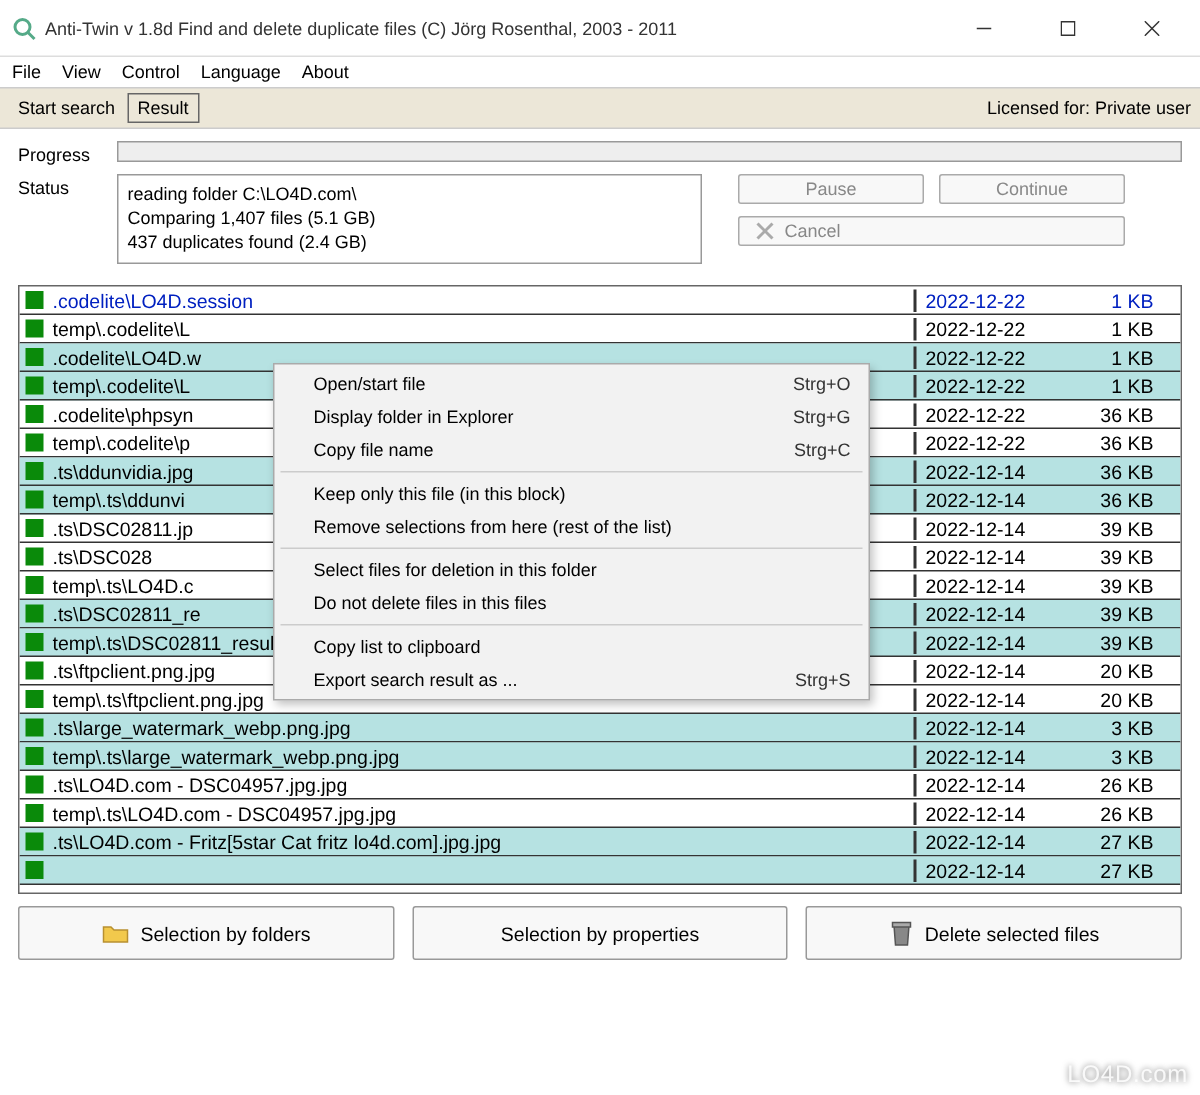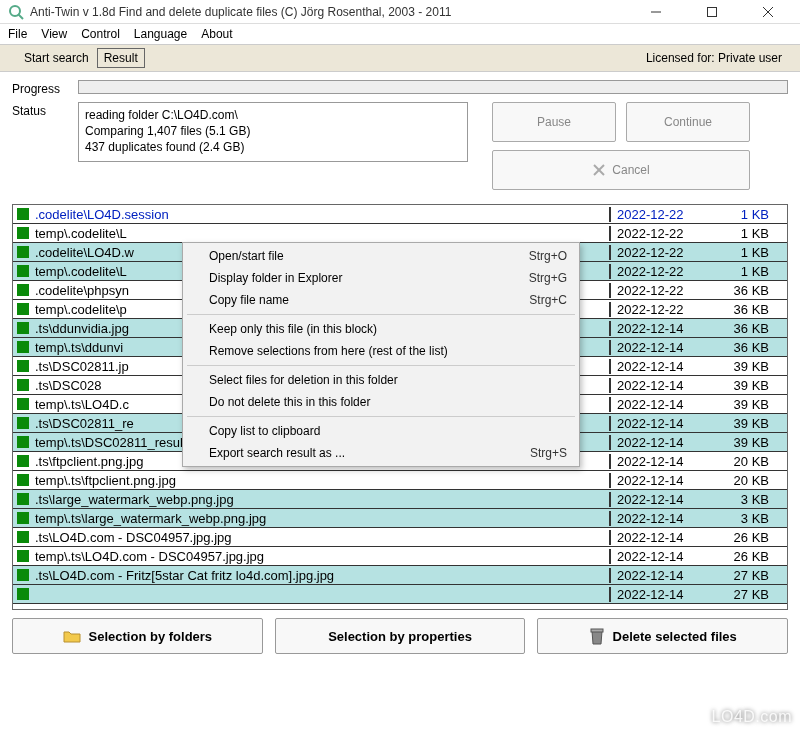--- a/index.html
+++ b/index.html
@@ -5,21 +5,21 @@
 * { box-sizing: border-box; margin: 0; padding: 0; }
 body {
   font-family: "Segoe UI", Tahoma, sans-serif;
   font-size: 12px;
   background: #fff;
   width: 800px;
   height: 730px;
   overflow: hidden;
 }
 .titlebar {
-  height: 24px;
+  height: 38px;
   display: flex;
   align-items: center;
   padding: 0 8px;
   border-bottom: 1px solid #ddd;
 }
 .titlebar .app-icon {
   width: 16px; height: 16px; margin-right: 6px;
 }
 .titlebar .title { flex: 1; font-size: 12px; color: #333; }
 .win-btns { display: flex; gap: 16px; margin-right: 4px; }
@@ -31,21 +31,21 @@
   gap: 14px;
   padding: 0 8px;
   font-size: 12px;
 }
 .menubar span { cursor: default; }
 .toolbar {
   background: #ece7d8;
   height: 28px;
   display: flex;
   align-items: center;
-  padding: 0 18px;
+  padding: 0 6px;
   border-top: 1px solid #ccc;
   border-bottom: 1px solid #ccc;
 }
 .toolbar .tab { padding: 2px 6px; margin-right: 2px; }
 .toolbar .tab.active { border: 1px solid #666; background: #ece7d8; }
 .toolbar .spacer { flex: 1; }
 .content { padding: 8px 12px 4px 12px; }
 .row { display: flex; align-items: flex-start; margin-bottom: 6px; }
 .row .label { width: 66px; padding-top: 2px; }
 .progress-track {
@@ -63,27 +63,27 @@
   line-height: 1.35;
   overflow-y: scroll;
   white-space: pre-line;
 }
 .btn-col { margin-left: 24px; display: flex; flex-direction: column; gap: 8px; }
 .btn-row { display: flex; gap: 10px; }
 .btn {
   border: 1px solid #aaa;
   background: #f8f8f8;
   color: #888;
-  padding: 12px 10px;
+  padding: 2px 10px;
   width: 124px;
   text-align: center;
   border-radius: 2px;
   font-size: 12px;
 }
-.btn.wide { width: 258px; display:flex; align-items:center; justify-content:center; gap:6px;}
+.btn.wide { width: 258px; display:flex; align-items:center; justify-content:flex-start; gap:6px;}
 .file-pane {
   margin: 4px 12px 0 12px;
   height: 406px;
   border: 1px solid #666;
   overflow: hidden;
   position: relative;
 }
 .file-rows { position: absolute; inset: 0; overflow-y: scroll; overflow-x: scroll; }
 .file-row {
   display: flex;
@@ -104,21 +104,21 @@
 .bottom-bar {
   display: flex;
   gap: 12px;
   padding: 8px 12px;
 }
 .big-btn {
   flex: 1;
   border: 1px solid #999;
   background: #f8f8f8;
   padding: 8px 4px;
-  font-weight: bold;
+  font-weight: normal;
   font-size: 13px;
   text-align: center;
   border-radius: 2px;
   display: flex;
   align-items: center;
   justify-content: center;
   gap: 8px;
 }
 .context-menu {
   position: absolute;
@@ -391,21 +391,21 @@
     <div class="cm-item">
       <span class="label">Remove selections from here (rest of the list)</span>
       <span class="accel"></span>
     </div>
     <div class="cm-sep"></div>
     <div class="cm-item">
       <span class="label">Select files for deletion in this folder</span>
       <span class="accel"></span>
     </div>
     <div class="cm-item">
-      <span class="label">Do not delete this in this folder</span>
+      <span class="label">Do not delete files in this files</span>
       <span class="accel"></span>
     </div>
     <div class="cm-sep"></div>
     <div class="cm-item">
       <span class="label">Copy list to clipboard</span>
       <span class="accel"></span>
     </div>
     <div class="cm-item">
       <span class="label">Export search result as ...</span>
       <span class="accel">Strg+S</span>

